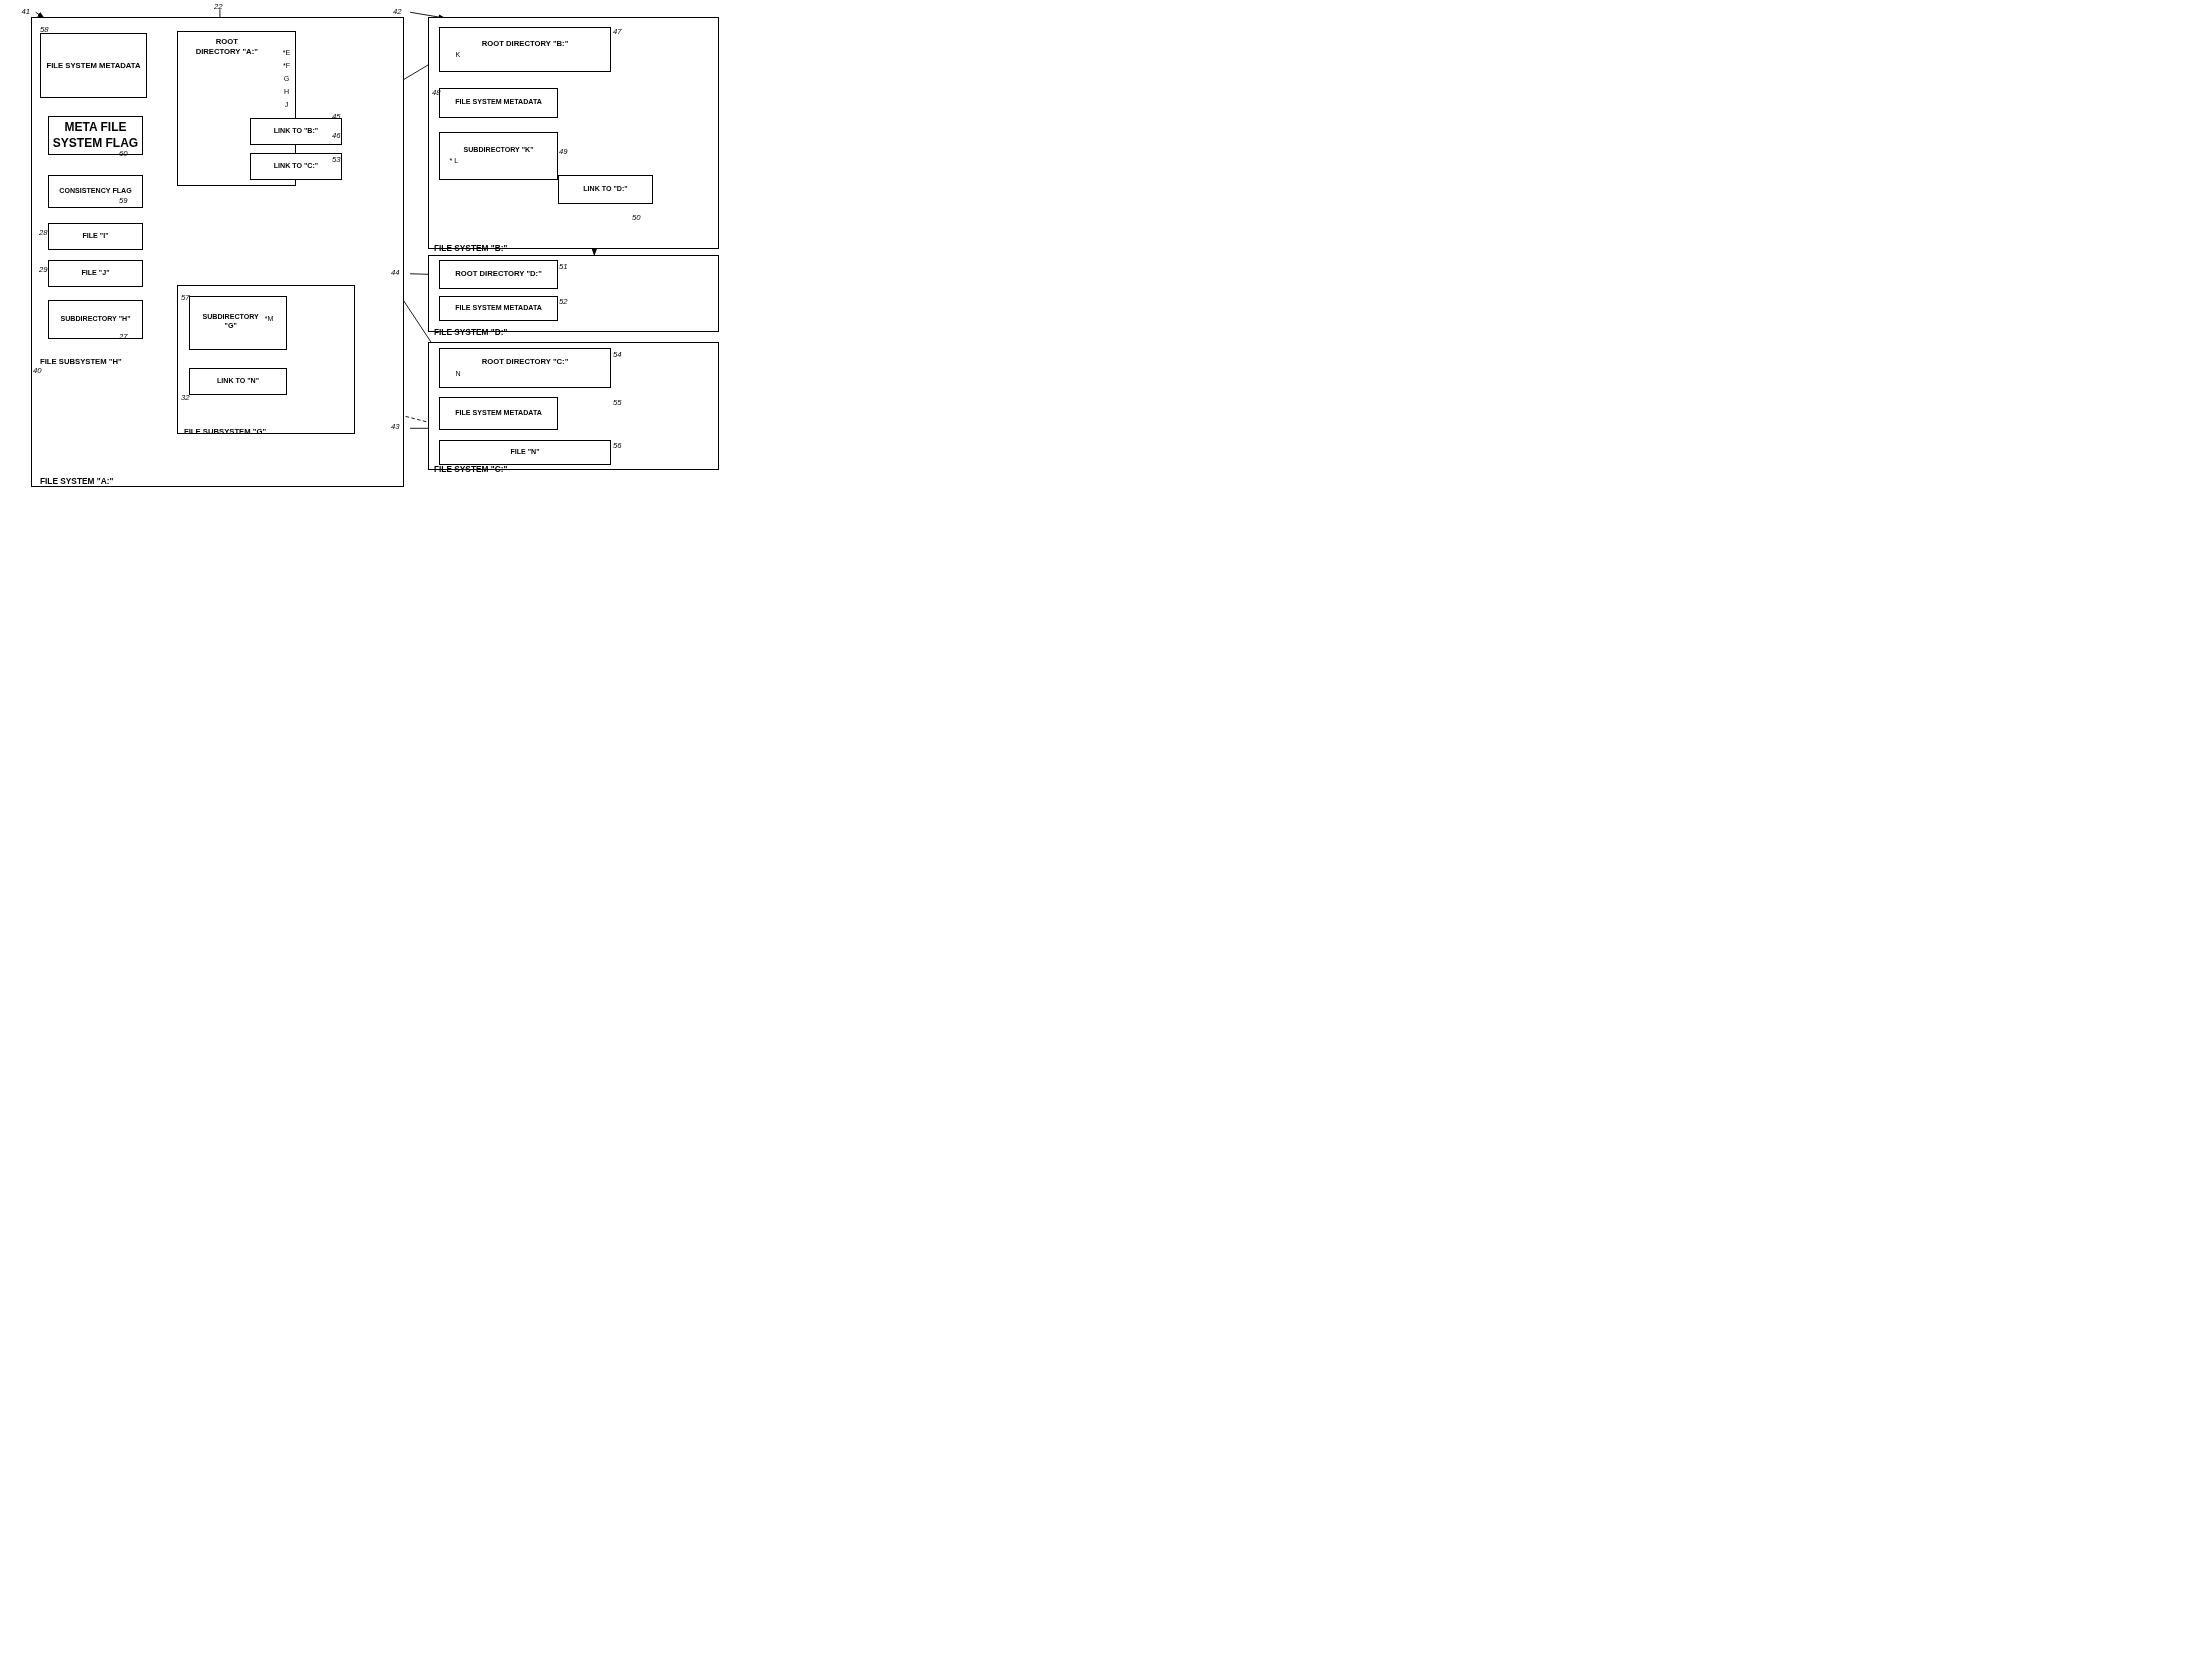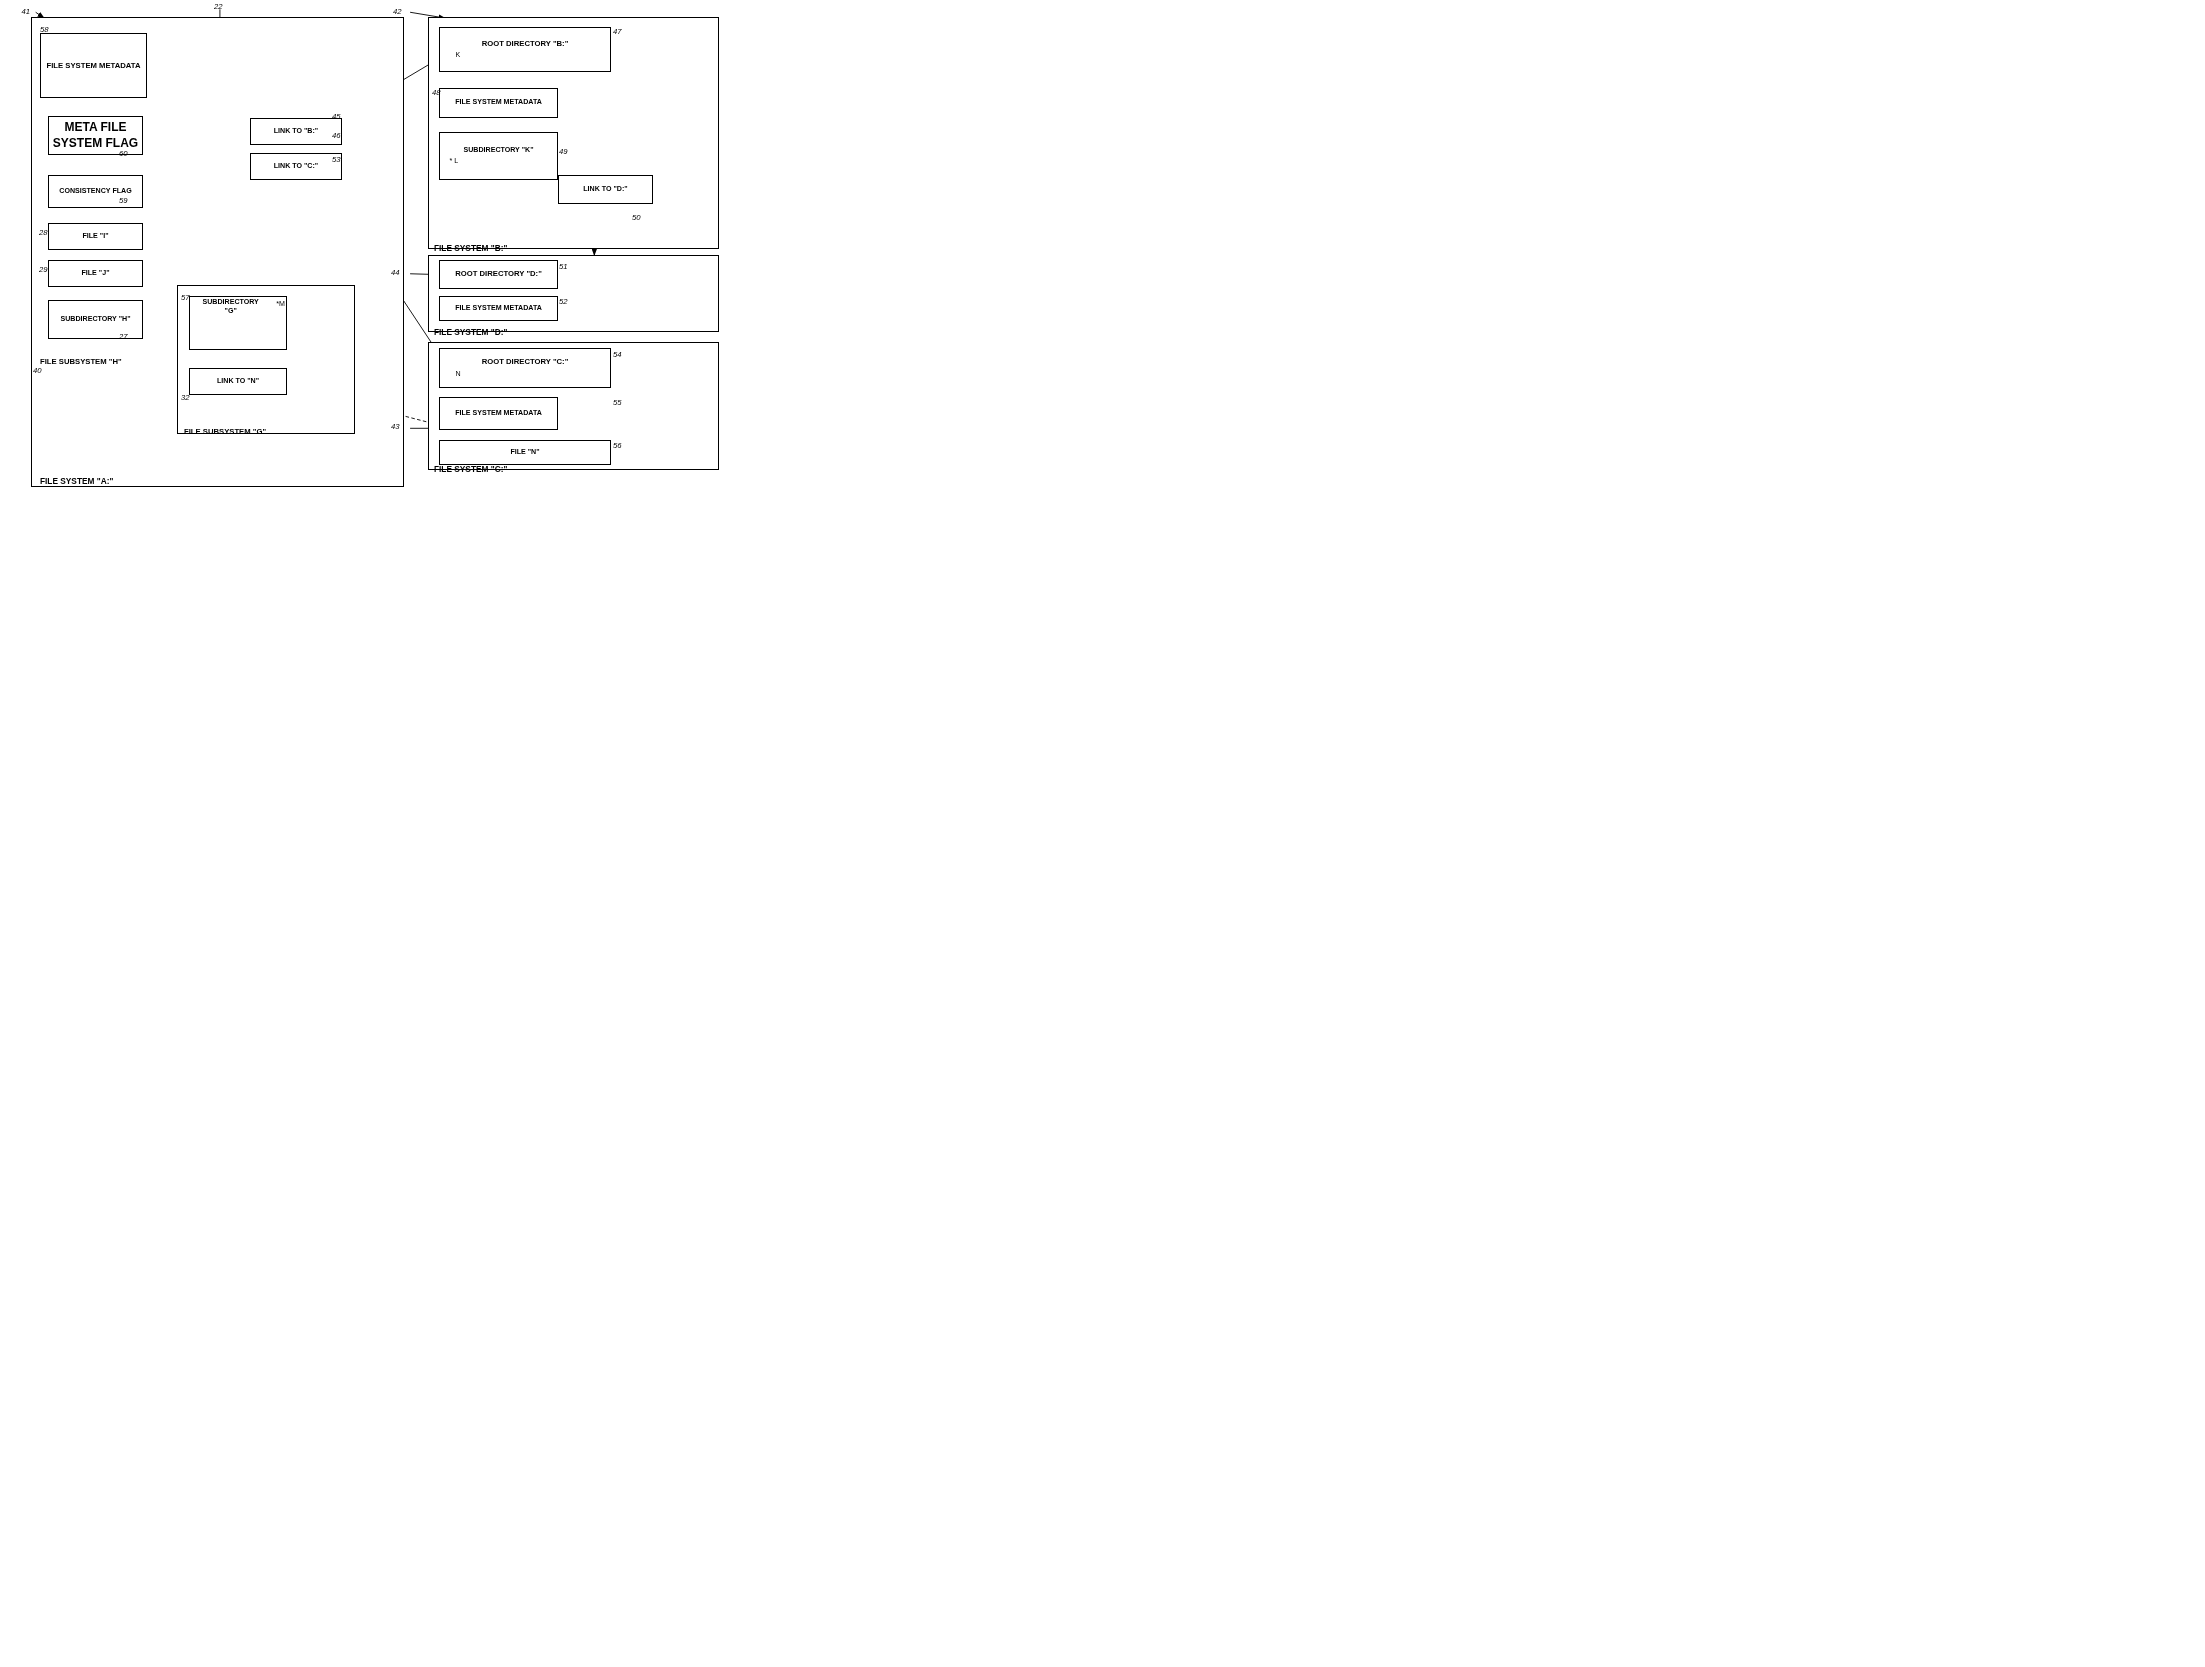--- a/index.html
+++ b/index.html
@@ -132,34 +132,40 @@
   <div class="box" style="left:48px; top:260px; width:95px; height:27px; font-size:7.1px;">FILE "J"</div>
   <span class="label-ref" style="left:39px; top:265px;">29</span>
 
   <div class="box" style="left:48px; top:300px; width:95px; height:39px; font-size:7.1px;">SUBDIRECTORY
 "H"</div>
 
   <div class="section-label" style="left:40px; top:357px; font-size:7.7px; font-weight:bold;">FILE SUBSYSTEM "H"</div>
   <span class="label-ref" style="left:119px; top:332px;">27</span>
   <span class="label-ref" style="left:33px; top:366px;">40</span>
 
+  <div class="box" style="left:177px; top:31px; width:119px; height:155px; font-size:7.7px; align-items:flex-start; padding:4.8px;">
+    <div style="text-align:center; width:100%; font-weight:bold; font-size:7.7px;">ROOT<br>DIRECTORY "A:"</div>
+    <div style="margin-top:10.7px; font-size:7.1px; font-weight:normal; line-height:1.8; padding-left:12px;">
+      *E<br>*F<br>G<br>H<br>J
+    </div>
+  </div>
 
   <div class="box" style="left:250px; top:118px; width:92px; height:27px; font-size:7.1px;">LINK TO "B:"</div>
   <span class="label-ref" style="left:332px; top:112px;">45</span>
   <span class="label-ref" style="left:332px; top:131px;">46</span>
 
   <div class="box" style="left:250px; top:153px; width:92px; height:27px; font-size:7.1px;">LINK TO "C:"</div>
   <span class="label-ref" style="left:332px; top:155px;">53</span>
 
   <div class="box-outer" style="left:177px; top:285px; width:178px; height:149px;">
   </div>
   <div class="section-label" style="left:184px; top:427px; font-size:7.7px; font-weight:bold;">FILE SUBSYSTEM "G"</div>
   <span class="label-ref" style="left:181px; top:293px;">57</span>
 
-  <div class="box" style="left:189px; top:296px; width:98px; height:54px; font-size:7.1px; align-items:flex-start; padding:1px;">
+  <div class="box" style="left:189px; top:296px; width:98px; height:54px; font-size:7.1px; align-items:flex-start; padding:16px;">
     <div style="text-align:center; width:100%; font-weight:bold; font-size:7.1px;">SUBDIRECTORY<br>"G"</div>
     <div style="font-size:7.1px; font-weight:normal; padding-left:6px; margin-top:2.4px;">*M</div>
   </div>
 
   <div class="box" style="left:189px; top:368px; width:98px; height:27px; font-size:7.1px;">LINK TO "N"</div>
   <span class="label-ref" style="left:181px; top:393px;">32</span>
 
   <div class="box-outer" style="left:428px; top:16.7px; width:291px; height:232px;">
   </div>
   <div class="section-label" style="left:434px; top:243px; font-size:8.3px; font-weight:bold;">FILE SYSTEM "B:"</div>

